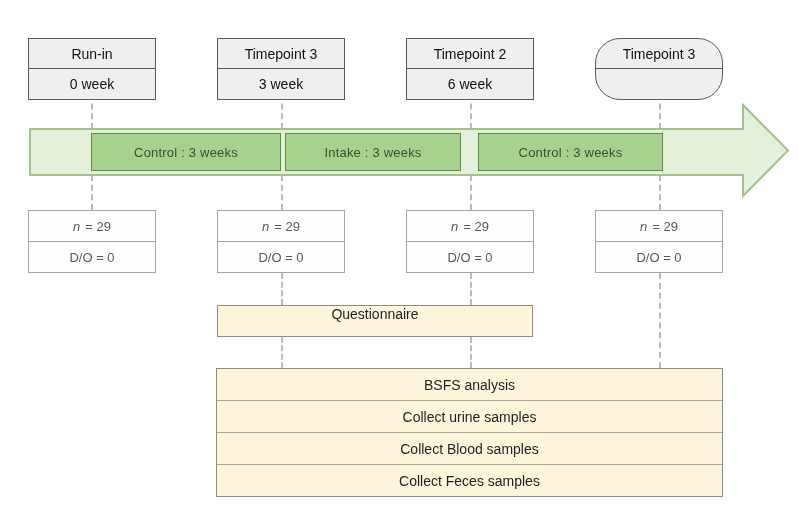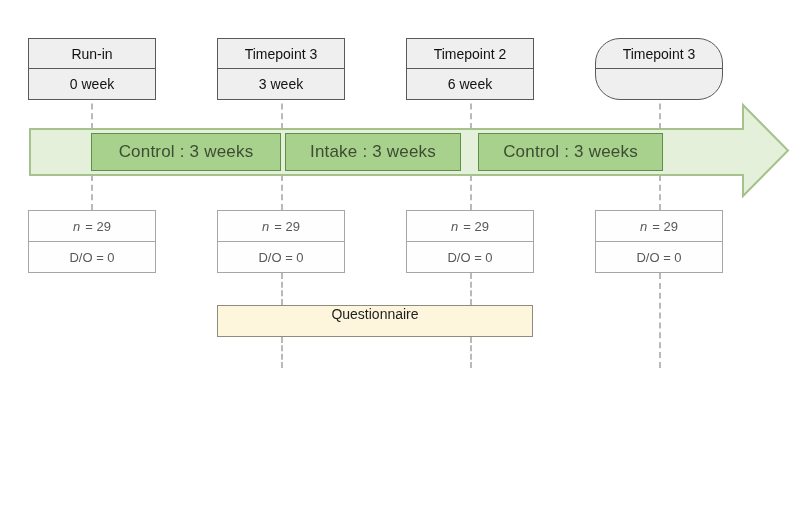--- a/index.html
+++ b/index.html
@@ -13,21 +13,21 @@
   .stage{
     position:relative;width:799px;height:512px;background:#ffffff;overflow:hidden;
     font-family:"Liberation Sans", sans-serif;color:var(--text_dark);
   }
   .dash{position:absolute;width:0;border-left:2px dashed var(--dash_color);}
   .arrow-svg{position:absolute;left:28px;top:101px;}
   .phase{
     position:absolute;top:133px;height:38px;background:var(--phase_fill);
     border:1px solid var(--phase_border);box-sizing:border-box;
     display:flex;align-items:center;justify-content:center;
-    font-size:17px;color:var(--phase_text);letter-spacing:.2px;
+    font-size:13px;color:var(--phase_text);letter-spacing:.2px;
   }
   .tp-box{
     position:absolute;top:38px;width:128px;height:62px;background:var(--gray_box_fill);
     border:1.5px solid var(--gray_box_border);box-sizing:border-box;
   }
   .tp-box .cell{
     height:29px;display:flex;align-items:center;justify-content:center;
     font-size:14px;color:#111111;
   }
   .tp-box .cell.hdr{border-bottom:1px solid var(--gray_box_border);}
@@ -131,14 +131,20 @@
       <span class="it">n</span>
       <span>= 29</span>
     </div>
     <div class="cell">D/O = 0</div>
   </div>
 
   <div class="q-box">
     <span>Questionnaire</span>
   </div>
 
+  <div class="assess">
+    <div class="row">BSFS analysis</div>
+    <div class="row">Collect urine samples</div>
+    <div class="row">Collect Blood samples</div>
+    <div class="row">Collect Feces samples</div>
+  </div>
 
 </div>
 
 </body></html>

